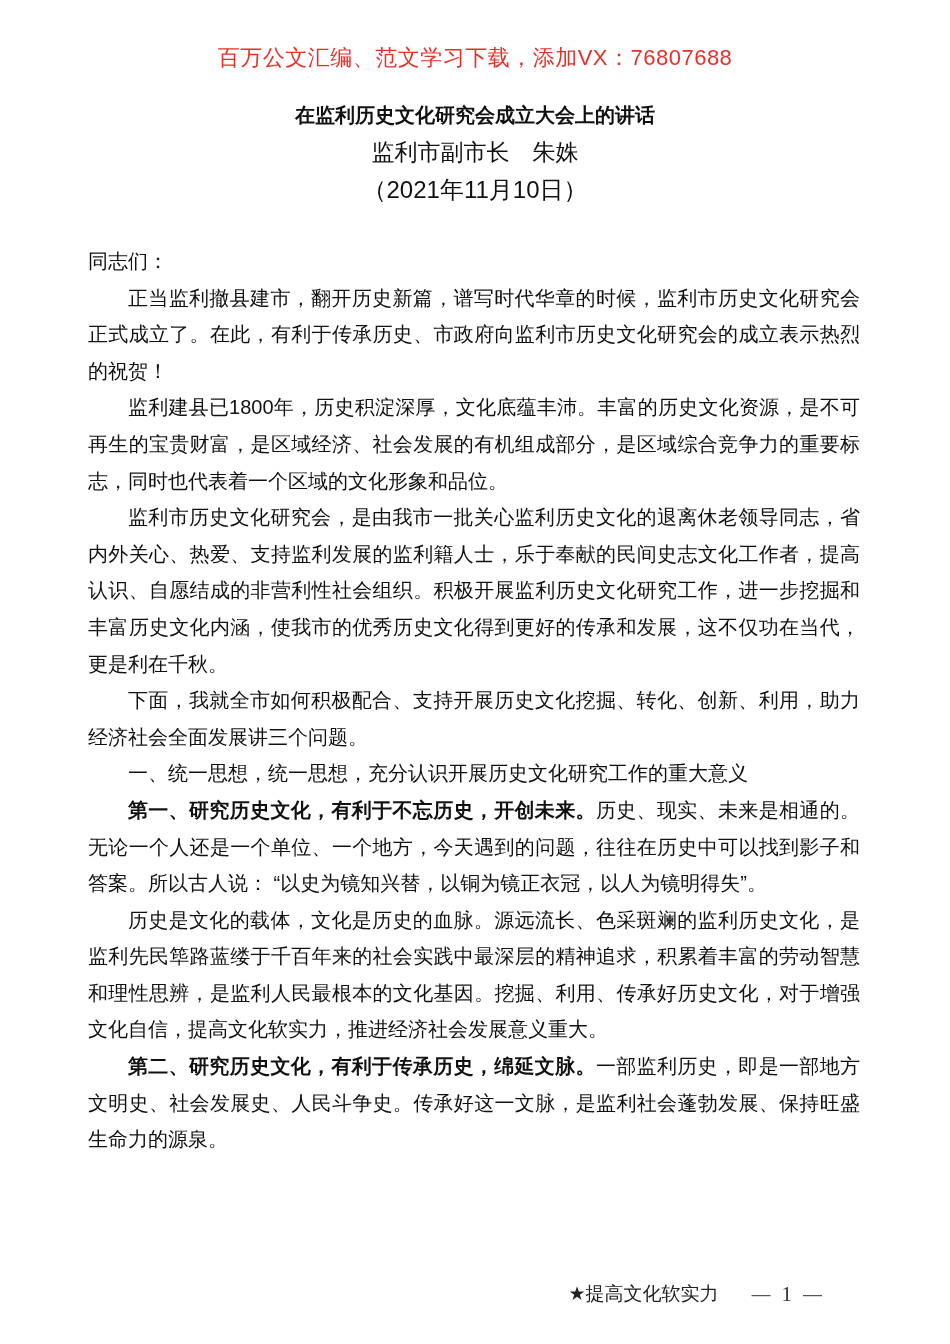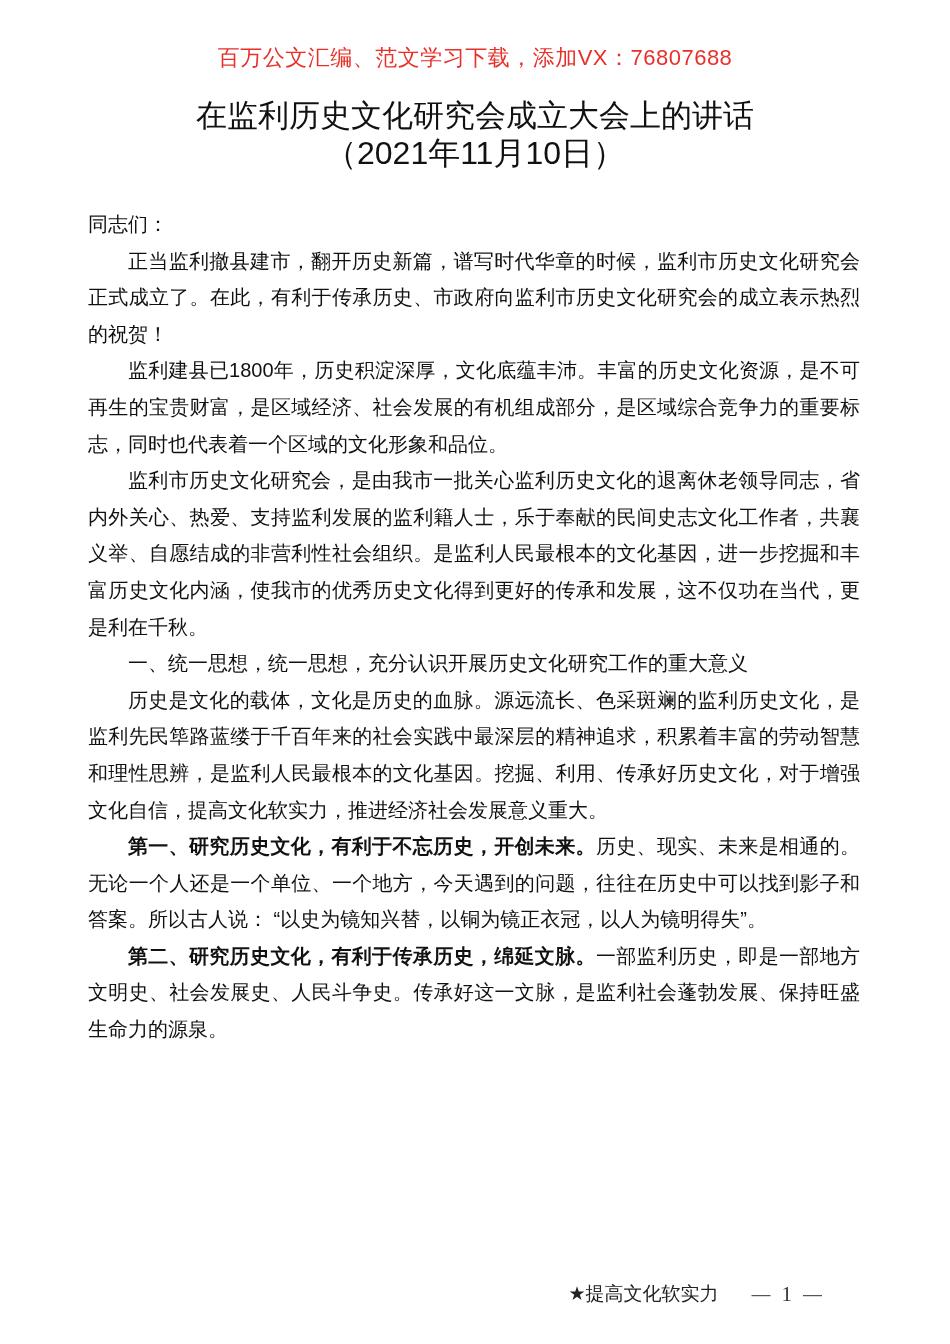--- a/index.html
+++ b/index.html
@@ -16,23 +16,23 @@
   }
   .promo {
     padding-top: 43px;
     text-align: center;
     font-size: 22px;
     line-height: 30px;
     color: #e8302a;
     letter-spacing: 0.5px;
   }
   .title-block { text-align: center; margin-top: 24px; }
-  .doc-title   { font-size: 31px; line-height: 37px; font-weight: 400; }
+  .doc-title   { font-size: 20px; line-height: 37px; font-weight: 700; }
   .doc-author  { font-size: 23px; line-height: 37px; font-weight: 400; }
-  .doc-date    { font-size: 32px; line-height: 38px; font-weight: 400; }
+  .doc-date    { font-size: 24px; line-height: 38px; font-weight: 400; }
   .body-text {
     margin-top: 34px;
     padding: 0 90px 0 88px;
     font-size: 20px;
     line-height: 36.6px;
     text-align: justify;
     text-justify: inter-ideograph;
   }
   .body-text p { margin: 0; text-indent: 2em; }
   .body-text p.no-indent { text-indent: 0; }
@@ -60,33 +60,35 @@
 </style>
 </head>
 <body>
 
 <div class="page">
 
   <div class="promo">百万公文汇编、范文学习下载，添加VX：76807688</div>
 
   <div class="title-block">
     <div class="doc-title">在监利历史文化研究会成立大会上的讲话</div>
+    <div class="doc-author">监利市副市长　朱姝</div>
     <div class="doc-date">（2021年11月10日）</div>
   </div>
 
   <div class="body-text">
     <p class="no-indent">同志们：</p>
     <p>正当监利撤县建市，翻开历史新篇，谱写时代华章的时候，监利市历史文化研究会正式成立了。在此，有利于传承历史、市政府向监利市历史文化研究会的成立表示热烈的祝贺！</p>
     <p>监利建县已1800年，历史积淀深厚，文化底蕴丰沛。丰富的历史文化资源，是不可再生的宝贵财富，是区域经济、社会发展的有机组成部分，是区域综合竞争力的重要标志，同时也代表着一个区域的文化形象和品位。</p>
-    <p>监利市历史文化研究会，是由我市一批关心监利历史文化的退离休老领导同志，省内外关心、热爱、支持监利发展的监利籍人士，乐于奉献的民间史志文化工作者，共襄义举、自愿结成的非营利性社会组织。是监利人民最根本的文化基因，进一步挖掘和丰富历史文化内涵，使我市的优秀历史文化得到更好的传承和发展，这不仅功在当代，更是利在千秋。</p>
+    <p>监利市历史文化研究会，是由我市一批关心监利历史文化的退离休老领导同志，省内外关心、热爱、支持监利发展的监利籍人士，乐于奉献的民间史志文化工作者，提高认识、自愿结成的非营利性社会组织。积极开展监利历史文化研究工作，进一步挖掘和丰富历史文化内涵，使我市的优秀历史文化得到更好的传承和发展，这不仅功在当代，更是利在千秋。</p>
+    <p>下面，我就全市如何积极配合、支持开展历史文化挖掘、转化、创新、利用，助力经济社会全面发展讲三个问题。</p>
     <p>一、统一思想，统一思想，充分认识开展历史文化研究工作的重大意义</p>
-    <p>历史是文化的载体，文化是历史的血脉。源远流长、色采斑斓的监利历史文化，是监利先民筚路蓝缕于千百年来的社会实践中最深层的精神追求，积累着丰富的劳动智慧和理性思辨，是监利人民最根本的文化基因。挖掘、利用、传承好历史文化，对于增强文化自信，提高文化软实力，推进经济社会发展意义重大。</p>
     <p>
       <b>第一、研究历史文化，有利于不忘历史，开创未来。</b><span>历史、现实、未来是相通的。无论一个人还是一个单位、一个地方，今天遇到的问题，往往在历史中可以找到影子和答案。所以古人说： “以史为镜知兴替，以铜为镜正衣冠，以人为镜明得失”。</span>
     </p>
+    <p>历史是文化的载体，文化是历史的血脉。源远流长、色采斑斓的监利历史文化，是监利先民筚路蓝缕于千百年来的社会实践中最深层的精神追求，积累着丰富的劳动智慧和理性思辨，是监利人民最根本的文化基因。挖掘、利用、传承好历史文化，对于增强文化自信，提高文化软实力，推进经济社会发展意义重大。</p>
     <p>
       <b>第二、研究历史文化，有利于传承历史，绵延文脉。</b><span>一部监利历史，即是一部地方文明史、社会发展史、人民斗争史。传承好这一文脉，是监利社会蓬勃发展、保持旺盛生命力的源泉。</span>
     </p>
   </div>
 
   <div class="footer">
     <span class="label-group">
         <span>★</span>
         <span>提高文化软实力</span>
       </span>

